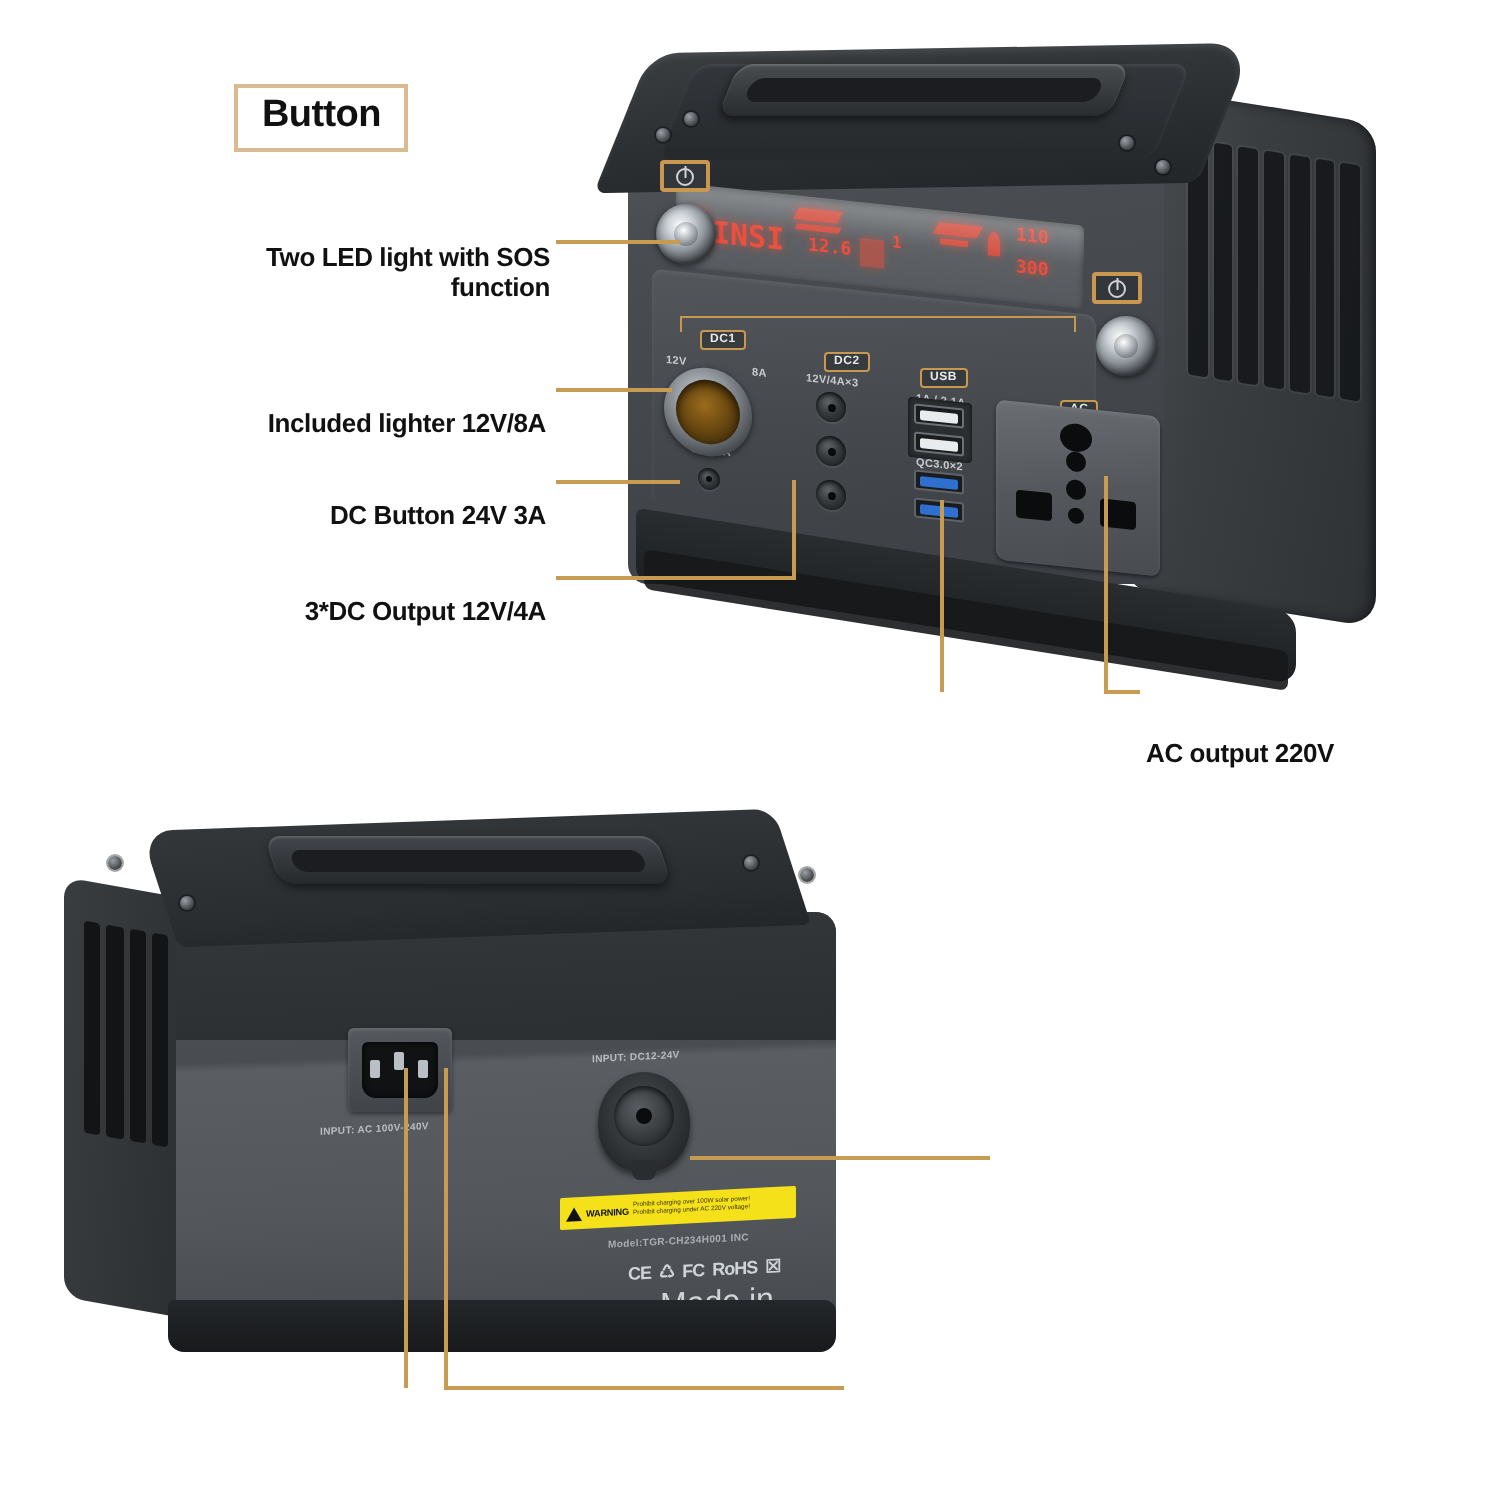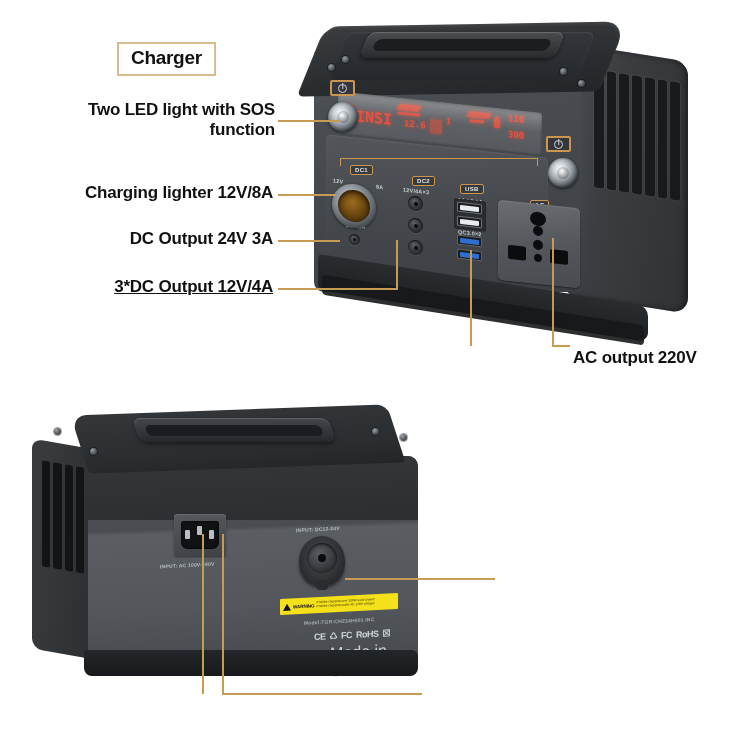--- a/index.html
+++ b/index.html
@@ -12,21 +12,22 @@
   .stage { position:absolute; inset:0; }
 
   
   .label {
     position:absolute;
     font-weight:bold;
     color:#111111;
     line-height:1.18;
     letter-spacing:-0.2px;
     white-space:pre-line;
-    font-size:17px;
+    font-size:13px;
+    margin-top:21px;
   }
   .label.r { text-align:right; }
   .label.l { text-align:left; }
 
   
   .chip {
     position:absolute;
     border:2px solid #d8bb90;
     background:#ffffff;
     padding:3px 12px 5px 12px;
@@ -313,21 +314,21 @@
           transform:skewY(-3deg); color:#cfd4d8; }
   .certs span{ font-size:9px; font-weight:bold; letter-spacing:-.5px; }
   .inlabel{ position:absolute; color:#c3c8cc; font-size:5px; font-weight:bold;
             letter-spacing:.2px; white-space:nowrap; transform:skewY(-3deg); opacity:.9;}
 </style>
 </head>
 <body>
 
 <div class="stage">
 
-  <div class="chip" style="left:117px; top:42px;">Charger</div>
+  <div class="chip" style="left:117px; top:42px;">Button</div>
 
   <div class="dev1">
 
     <div class="d1-side"></div>
     <div class="d1-vents">
       <i style="height:118px"></i>
         <i style="height:118px"></i>
         <i style="height:118px"></i>
       <i style="height:118px"></i>
         <i style="height:118px"></i>
@@ -431,23 +432,23 @@
   <div class="lead h" style="left:278px; top:240px; width:62px;"></div>
   <div class="lead h" style="left:278px; top:288px; width:120px;"></div>
   <div class="lead v" style="left:396px; top:240px; height:50px;"></div>
 
   <div class="lead v" style="left:470px; top:250px; height:96px;"></div>
   <div class="lead v" style="left:552px; top:238px; height:108px;"></div>
   <div class="lead h" style="left:552px; top:345px; width:18px;"></div>
 
   <div class="label r" style="right:475px; top:100px; width:220px;">Two LED light with SOS
 function</div>
-  <div class="label r" style="right:477px; top:183px; width:240px;">Charging lighter 12V/8A</div>
-  <div class="label r" style="right:477px; top:229px; width:240px;">DC Output 24V 3A</div>
-  <div class="label r" style="right:477px; top:277px; width:240px;text-decoration:underline;">3*DC Output 12V/4A</div>
+  <div class="label r" style="right:477px; top:183px; width:240px;">Included lighter 12V/8A</div>
+  <div class="label r" style="right:477px; top:229px; width:240px;">DC Button 24V 3A</div>
+  <div class="label r" style="right:477px; top:277px; width:240px;">3*DC Output 12V/4A</div>
   <div class="label l" style="left:573px; top:348px; width:180px;">AC output 220V</div>
 
   <div class="dev2">
     <div class="d2-side"></div>
     <div class="d2-vents">
       <i style="height:106px"></i>
         <i style="height:106px"></i>
       <i style="height:106px"></i>
         <i style="height:106px"></i>
     </div>

